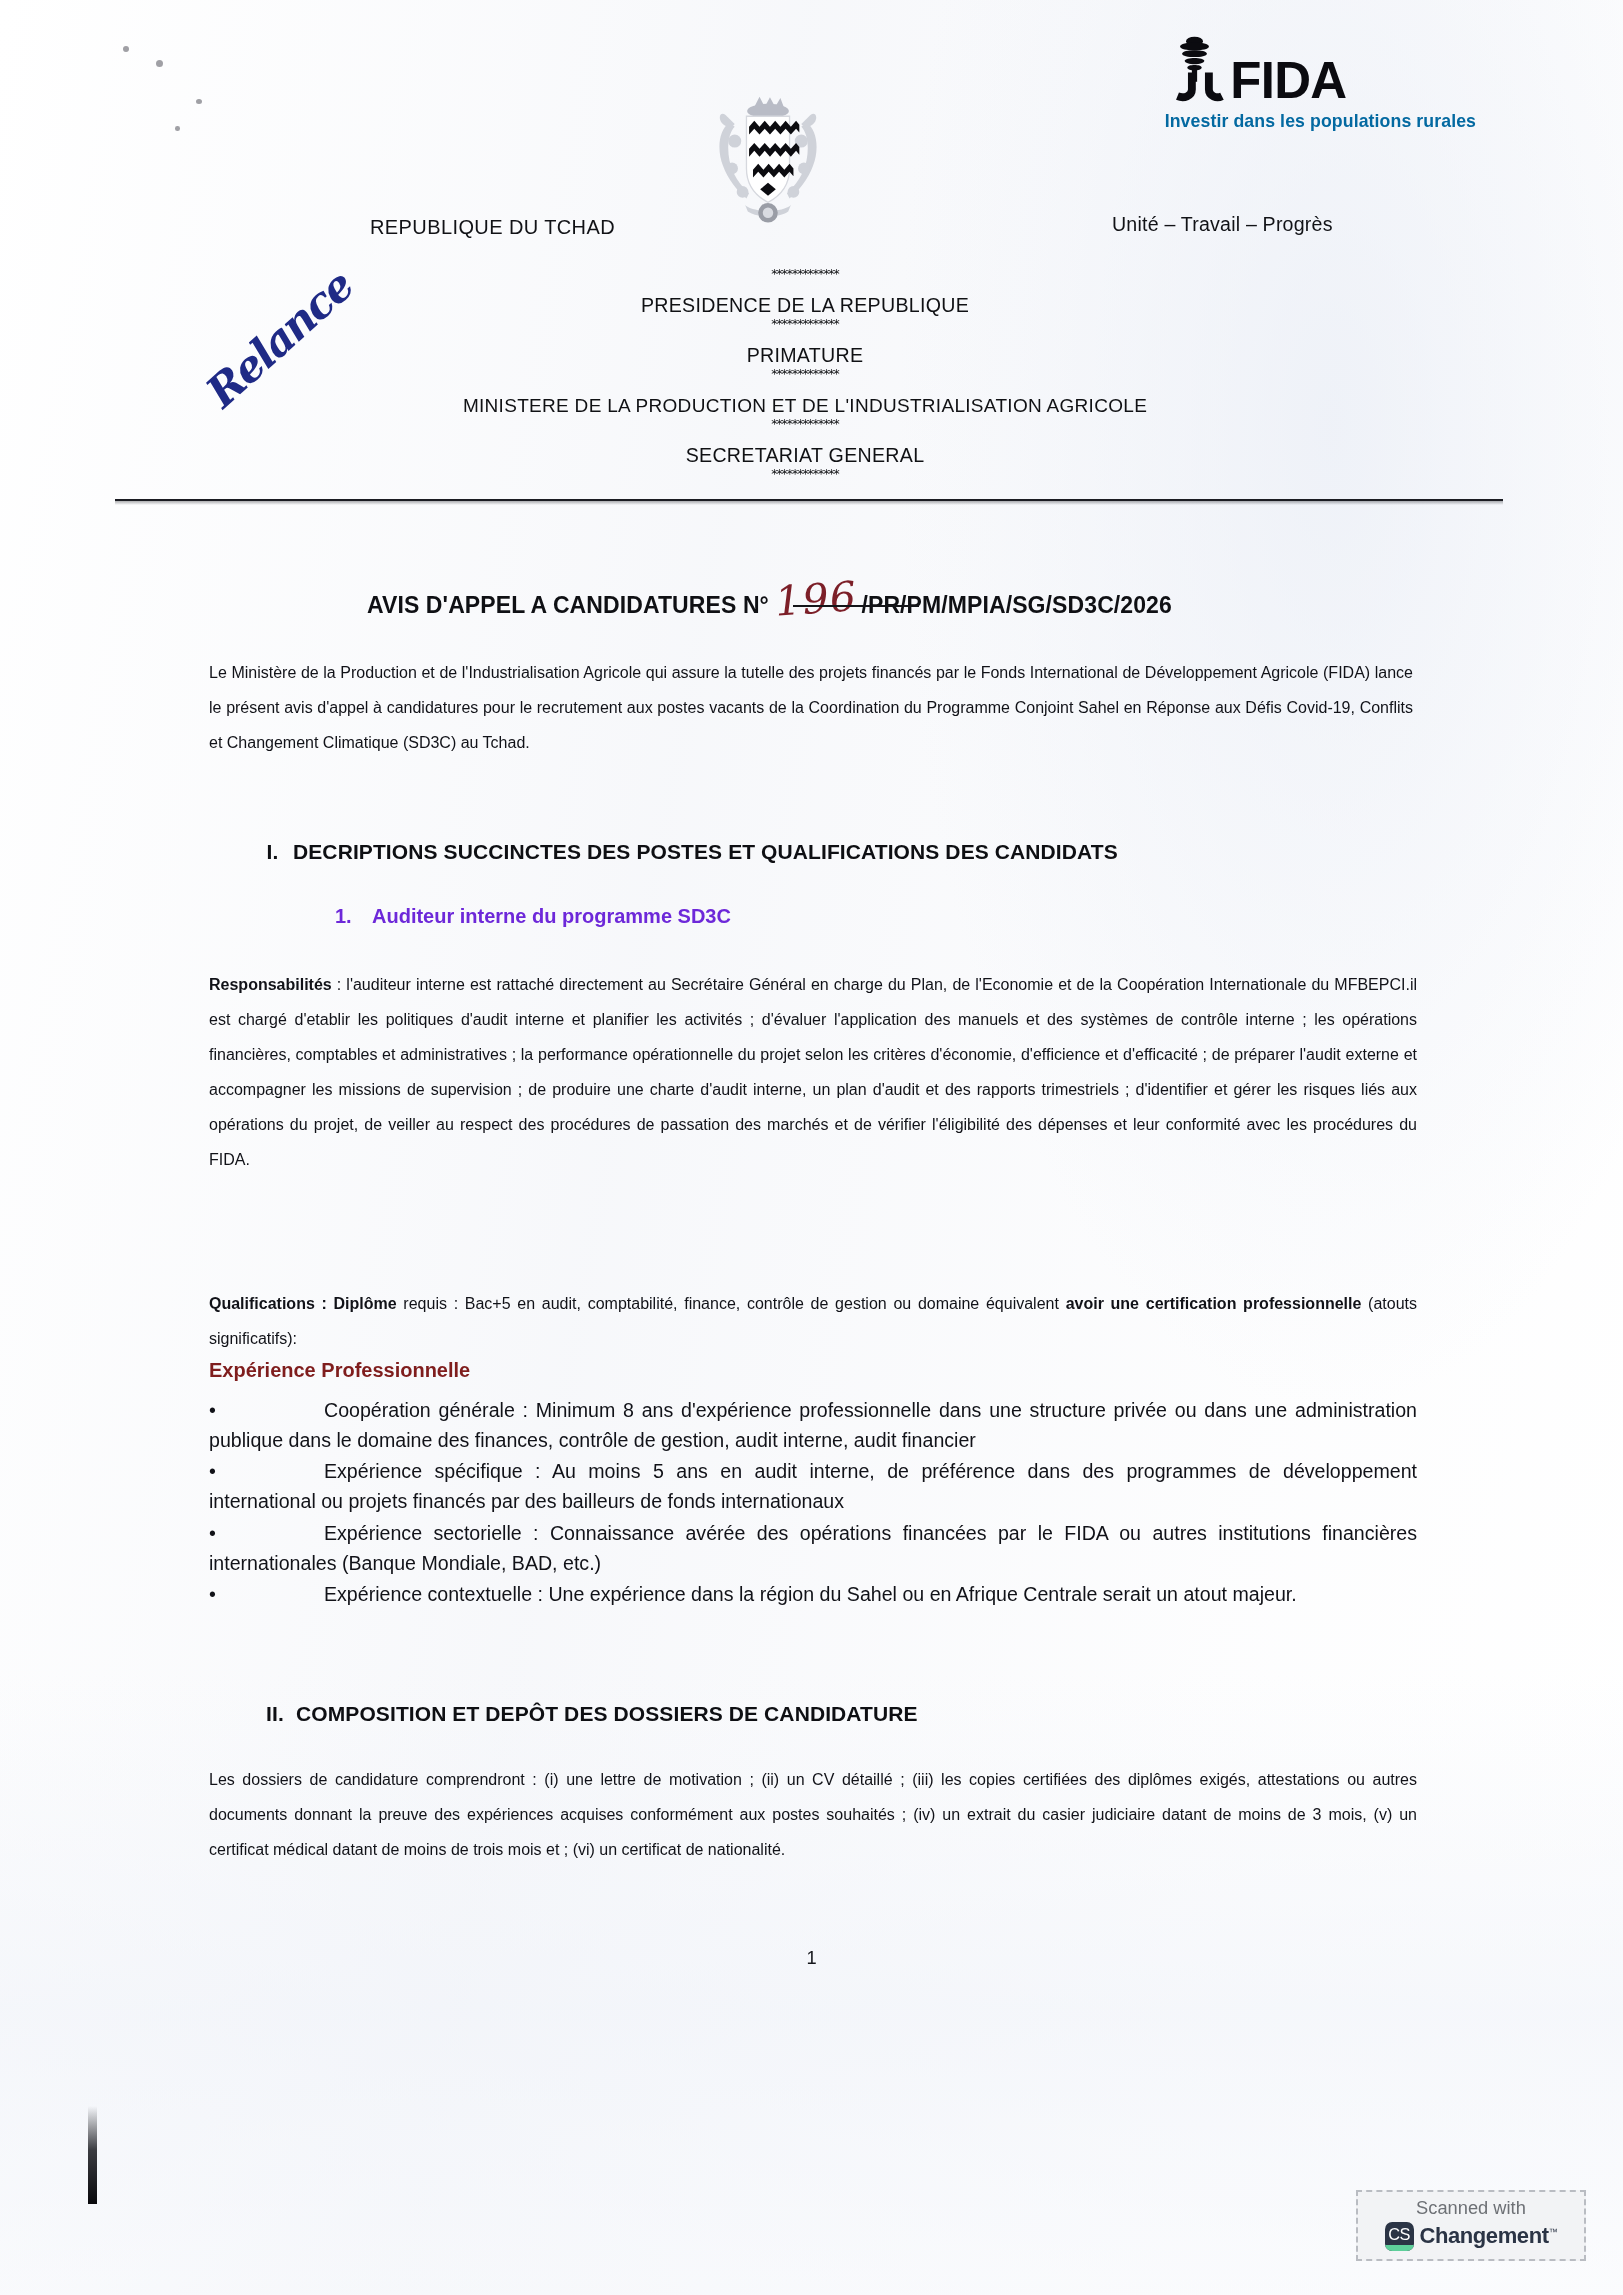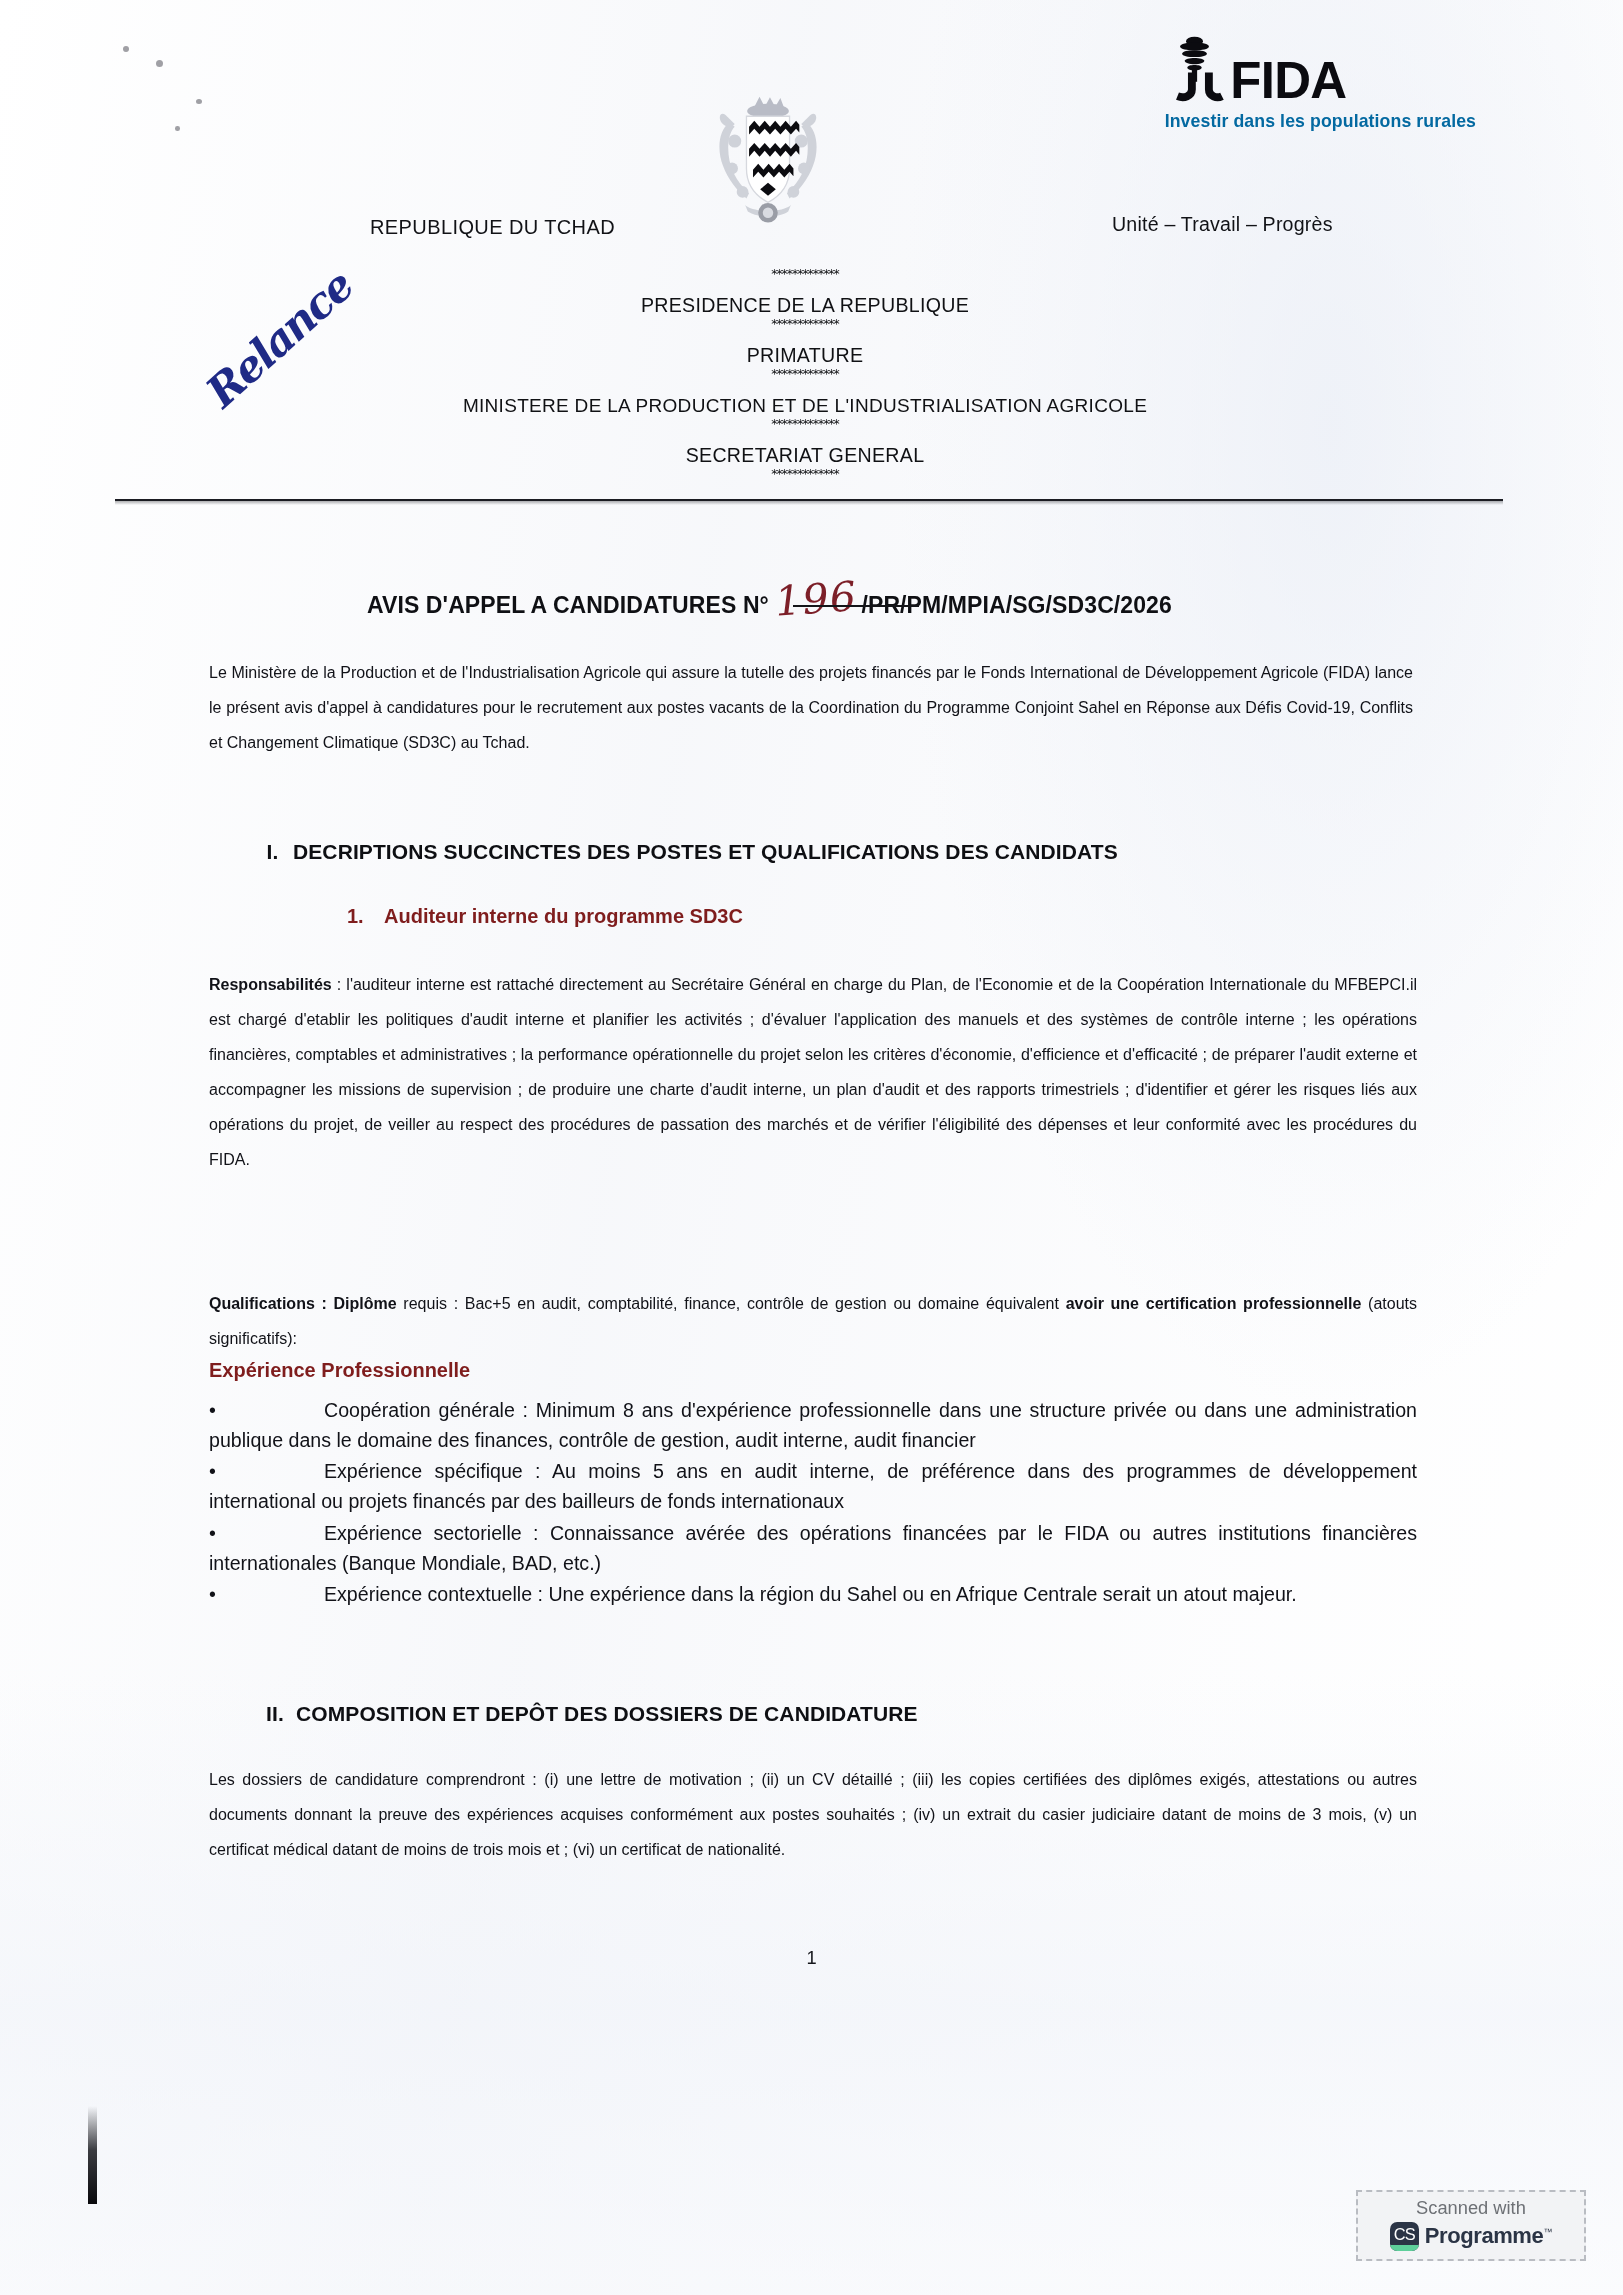--- a/index.html
+++ b/index.html
@@ -198,23 +198,22 @@
     text-align: center;
   }
   #sec1-head { left: 252px; top: 840px; }
   #sec1-num  { display: inline-block; width: 41px; }
 
   #sub1 {
     position: absolute;
     left: 335px; top: 905px;
     font-size: 20px;
     font-weight: bold;
-    color: #7f1d1d;
-    white-space: nowrap;
-    margin-left: 12px;
+    color: #6d28d9;
+    white-space: nowrap;
   }
   #sub1-num { display: inline-block; width: 37px; }
 
   #para-resp { left: 209px; top: 967px; width: 1208px; }
 
   #para-qual { left: 209px; top: 1286px; width: 1208px; }
 
   #exp-pro-head {
     position: absolute;
     left: 209px; top: 1359px;
@@ -471,18 +470,18 @@
   <div id="page-number">1</div>
 
   <div id="edge-streak"></div>
 
   <div id="camscanner">
     <div id="cs-scanned">Scanned with</div>
     <div id="cs-row">
       <div id="cs-badge">
           <span>CS</span>
         </div>
-      <div id="cs-name"><span>Programme</span><span id="cs-tm">™</span></div>
+      <div id="cs-name"><span>Changement</span><span id="cs-tm">™</span></div>
     </div>
   </div>
 
 </div>
 
 
 </body></html>

